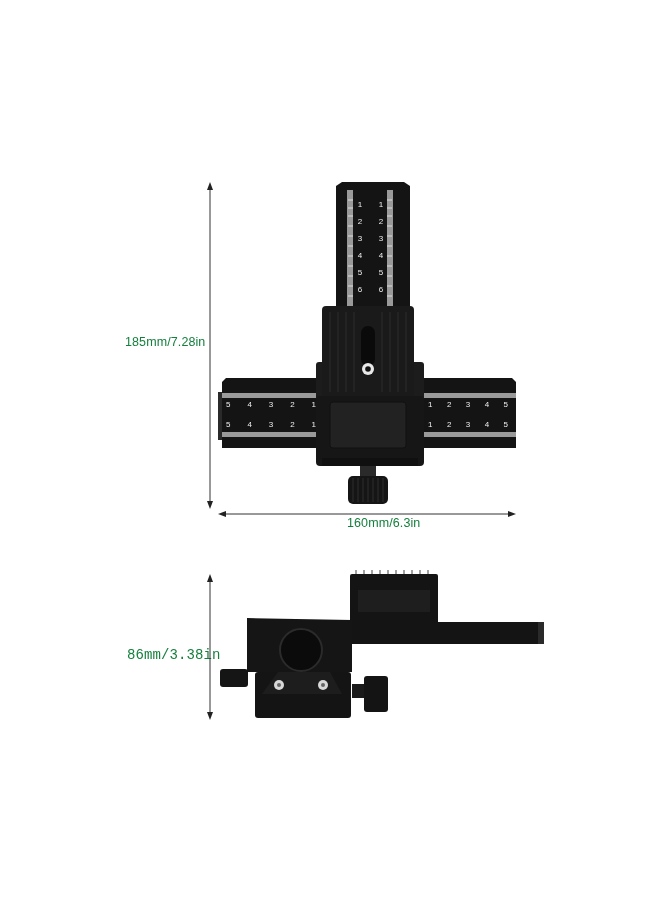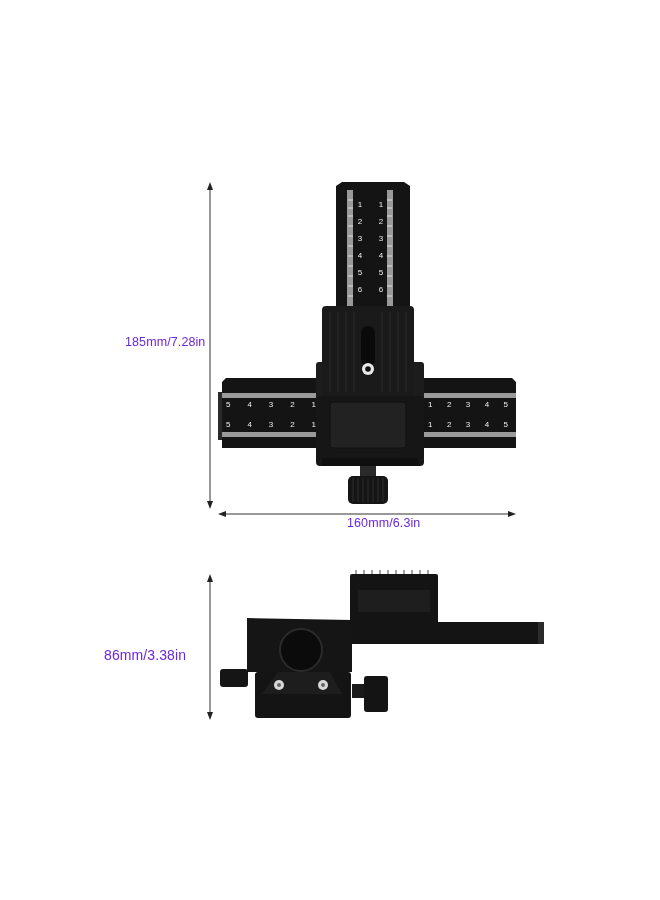--- a/index.html
+++ b/index.html
@@ -1,26 +1,26 @@
 <!DOCTYPE html>
 <html><head>
   <meta charset="utf-8">
   <style>
     html, body { margin: 0; padding: 0; background: #ffffff; }
     body { width: 660px; height: 900px; position: relative; overflow: hidden; font-family: "Liberation Sans", "DejaVu Sans", sans-serif; }
     .abs { position: absolute; }
-    .dim-label { position: absolute; font-size: 12.5px; color: #6d28d9; white-space: nowrap; letter-spacing: 0.1px; }
+    .dim-label { position: absolute; font-size: 12.5px; color: #15803d; white-space: nowrap; letter-spacing: 0.1px; }
     svg { position: absolute; left: 0; top: 0; }
   </style>
 </head>
 <body>
 
 <div class="dim-label" style="left:125px; top:335px;">185mm/7.28in</div>
 <div class="dim-label" style="left:323px; top:516px;margin-left:24px;">160mm/6.3in</div>
-<div class="dim-label" style="left:104px; top:647px; font-size:14px;">86mm/3.38in</div>
+<div class="dim-label" style="left:127px; top:647px; font-size:14px;font-family:Liberation Mono, monospace;">86mm/3.38in</div>
 
 <svg width="660" height="900" viewBox="0 0 660 900" xmlns="http://www.w3.org/2000/svg">
   <defs>
     <marker id="arr" markerWidth="8" markerHeight="8" refX="4" refY="4" orient="auto-start-reverse">
       <path d="M0,1 L8,4 L0,7 Z" fill="#222"></path>
     </marker>
   </defs>
 
   <g stroke="#333" stroke-width="1">
     <line x1="210" y1="186" x2="210" y2="505" marker-start="url(#arr)" marker-end="url(#arr)"></line>

